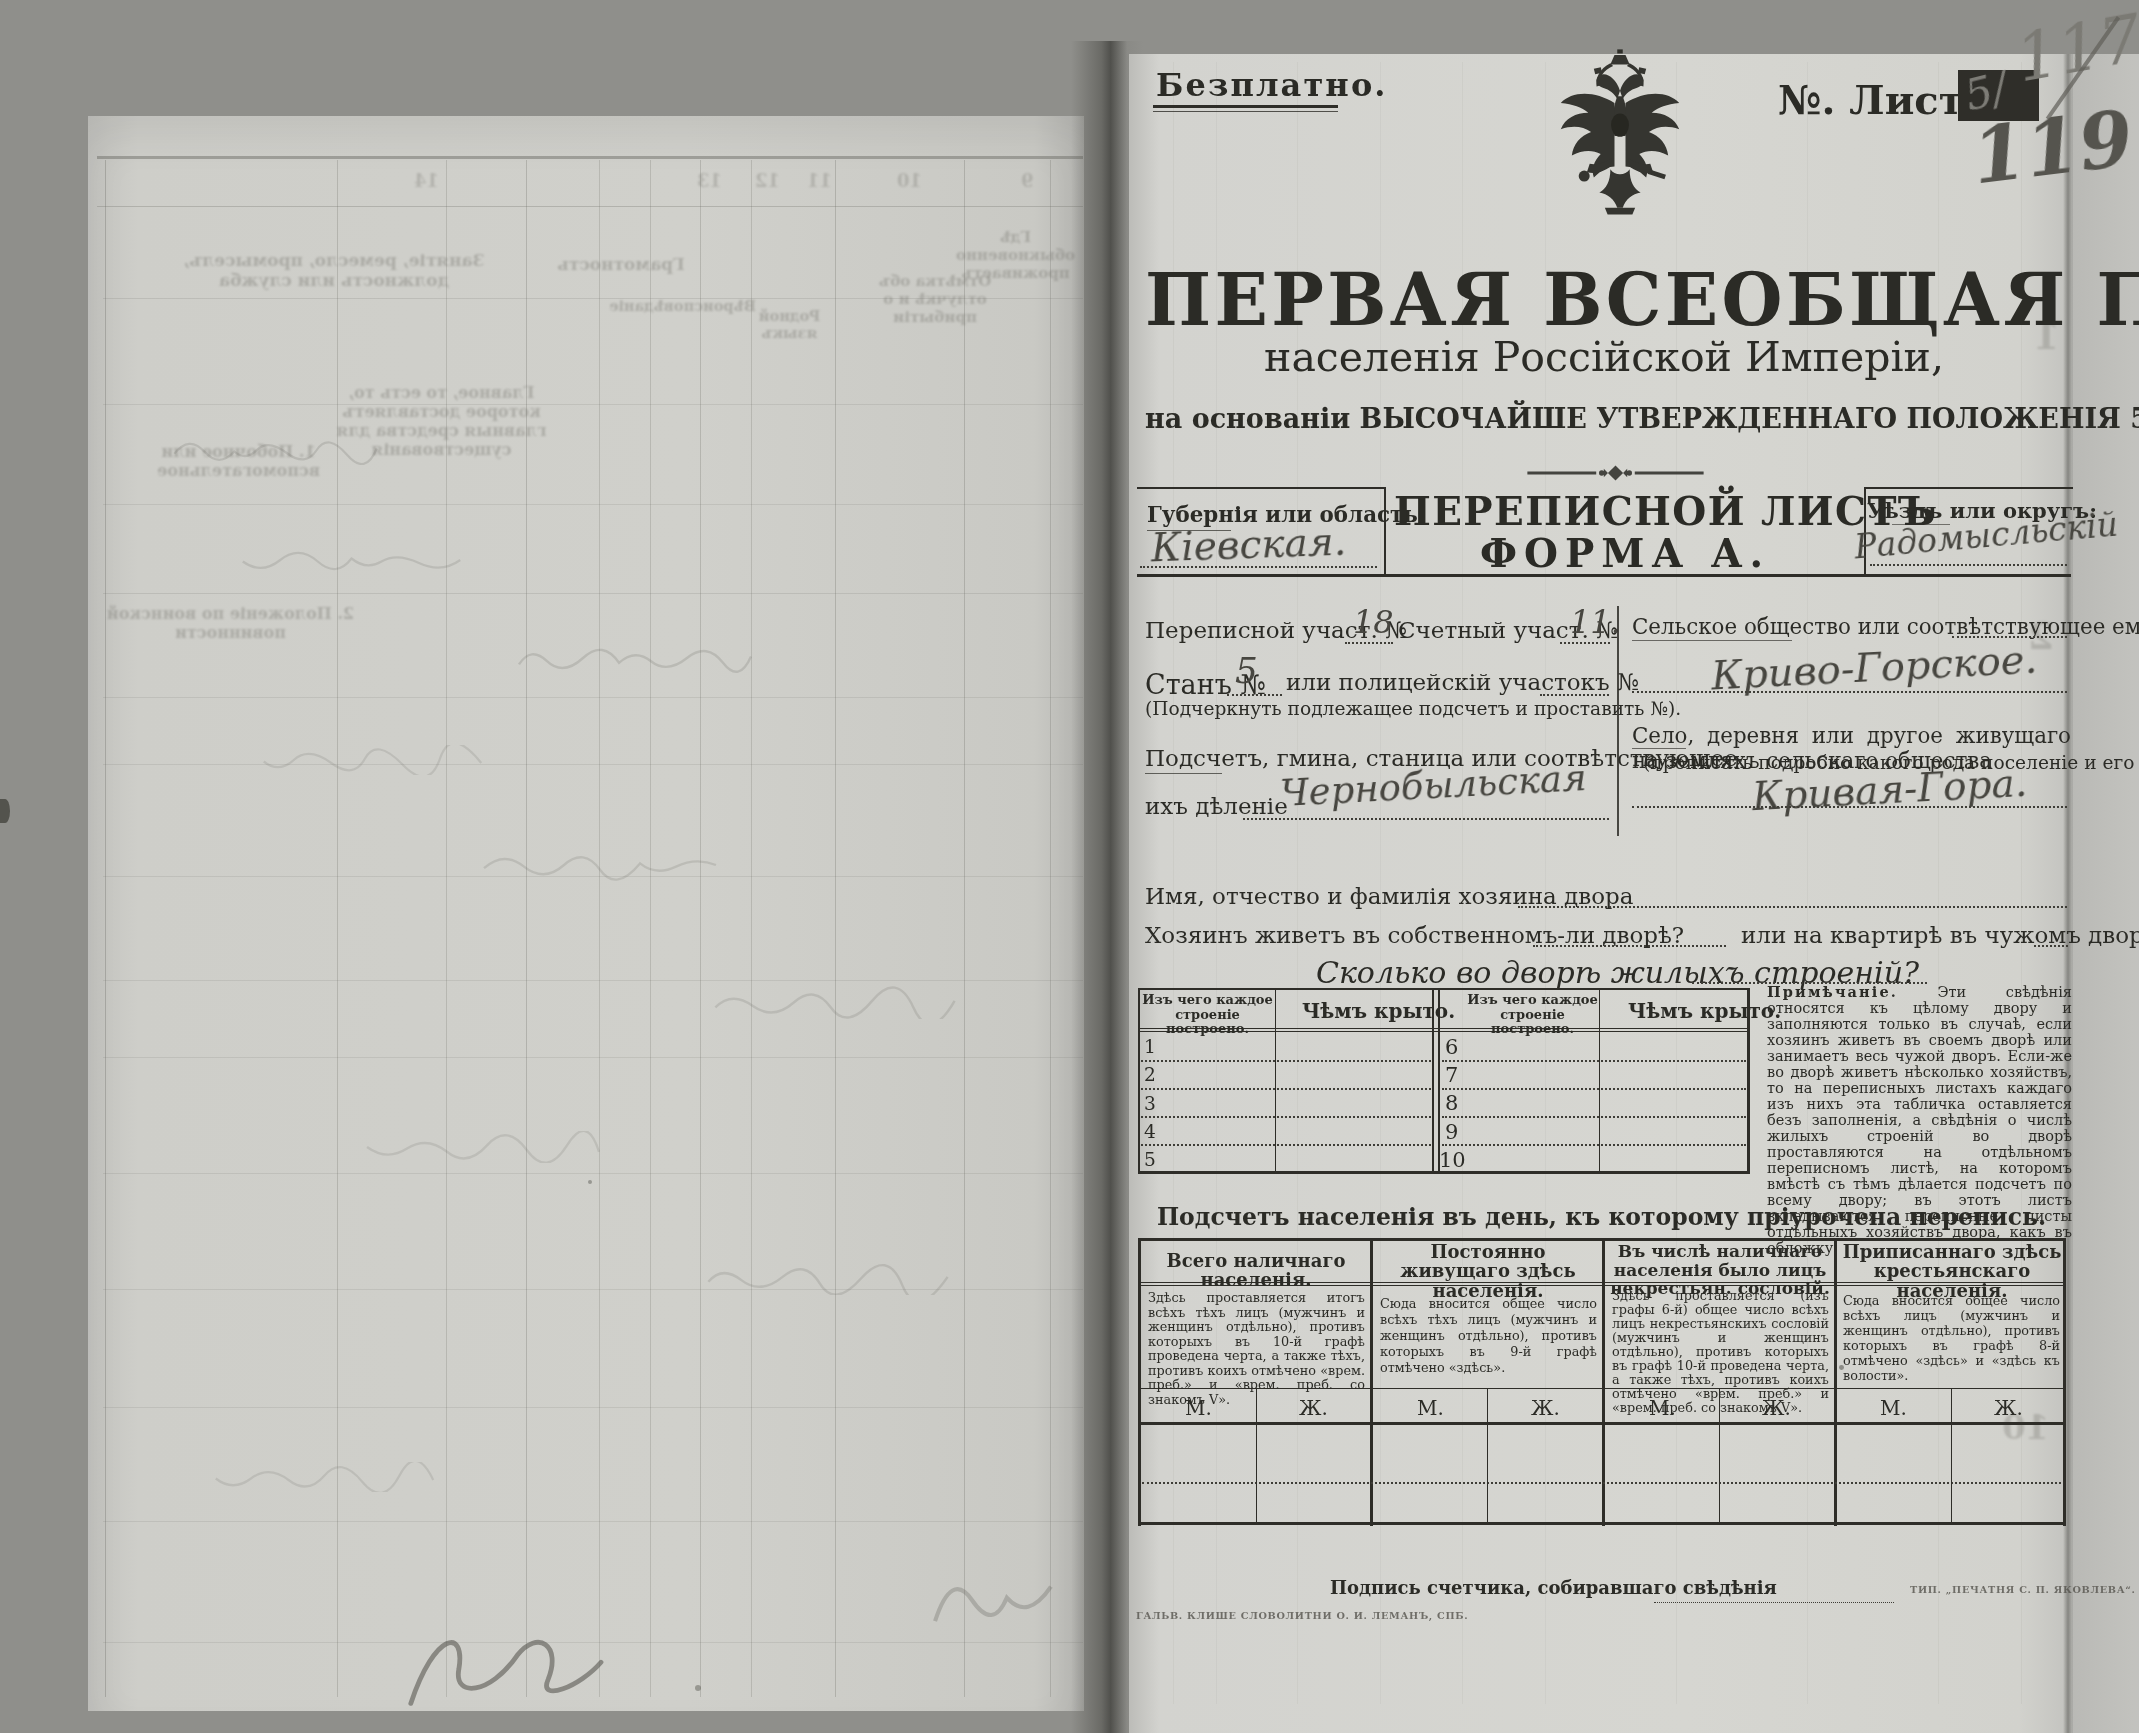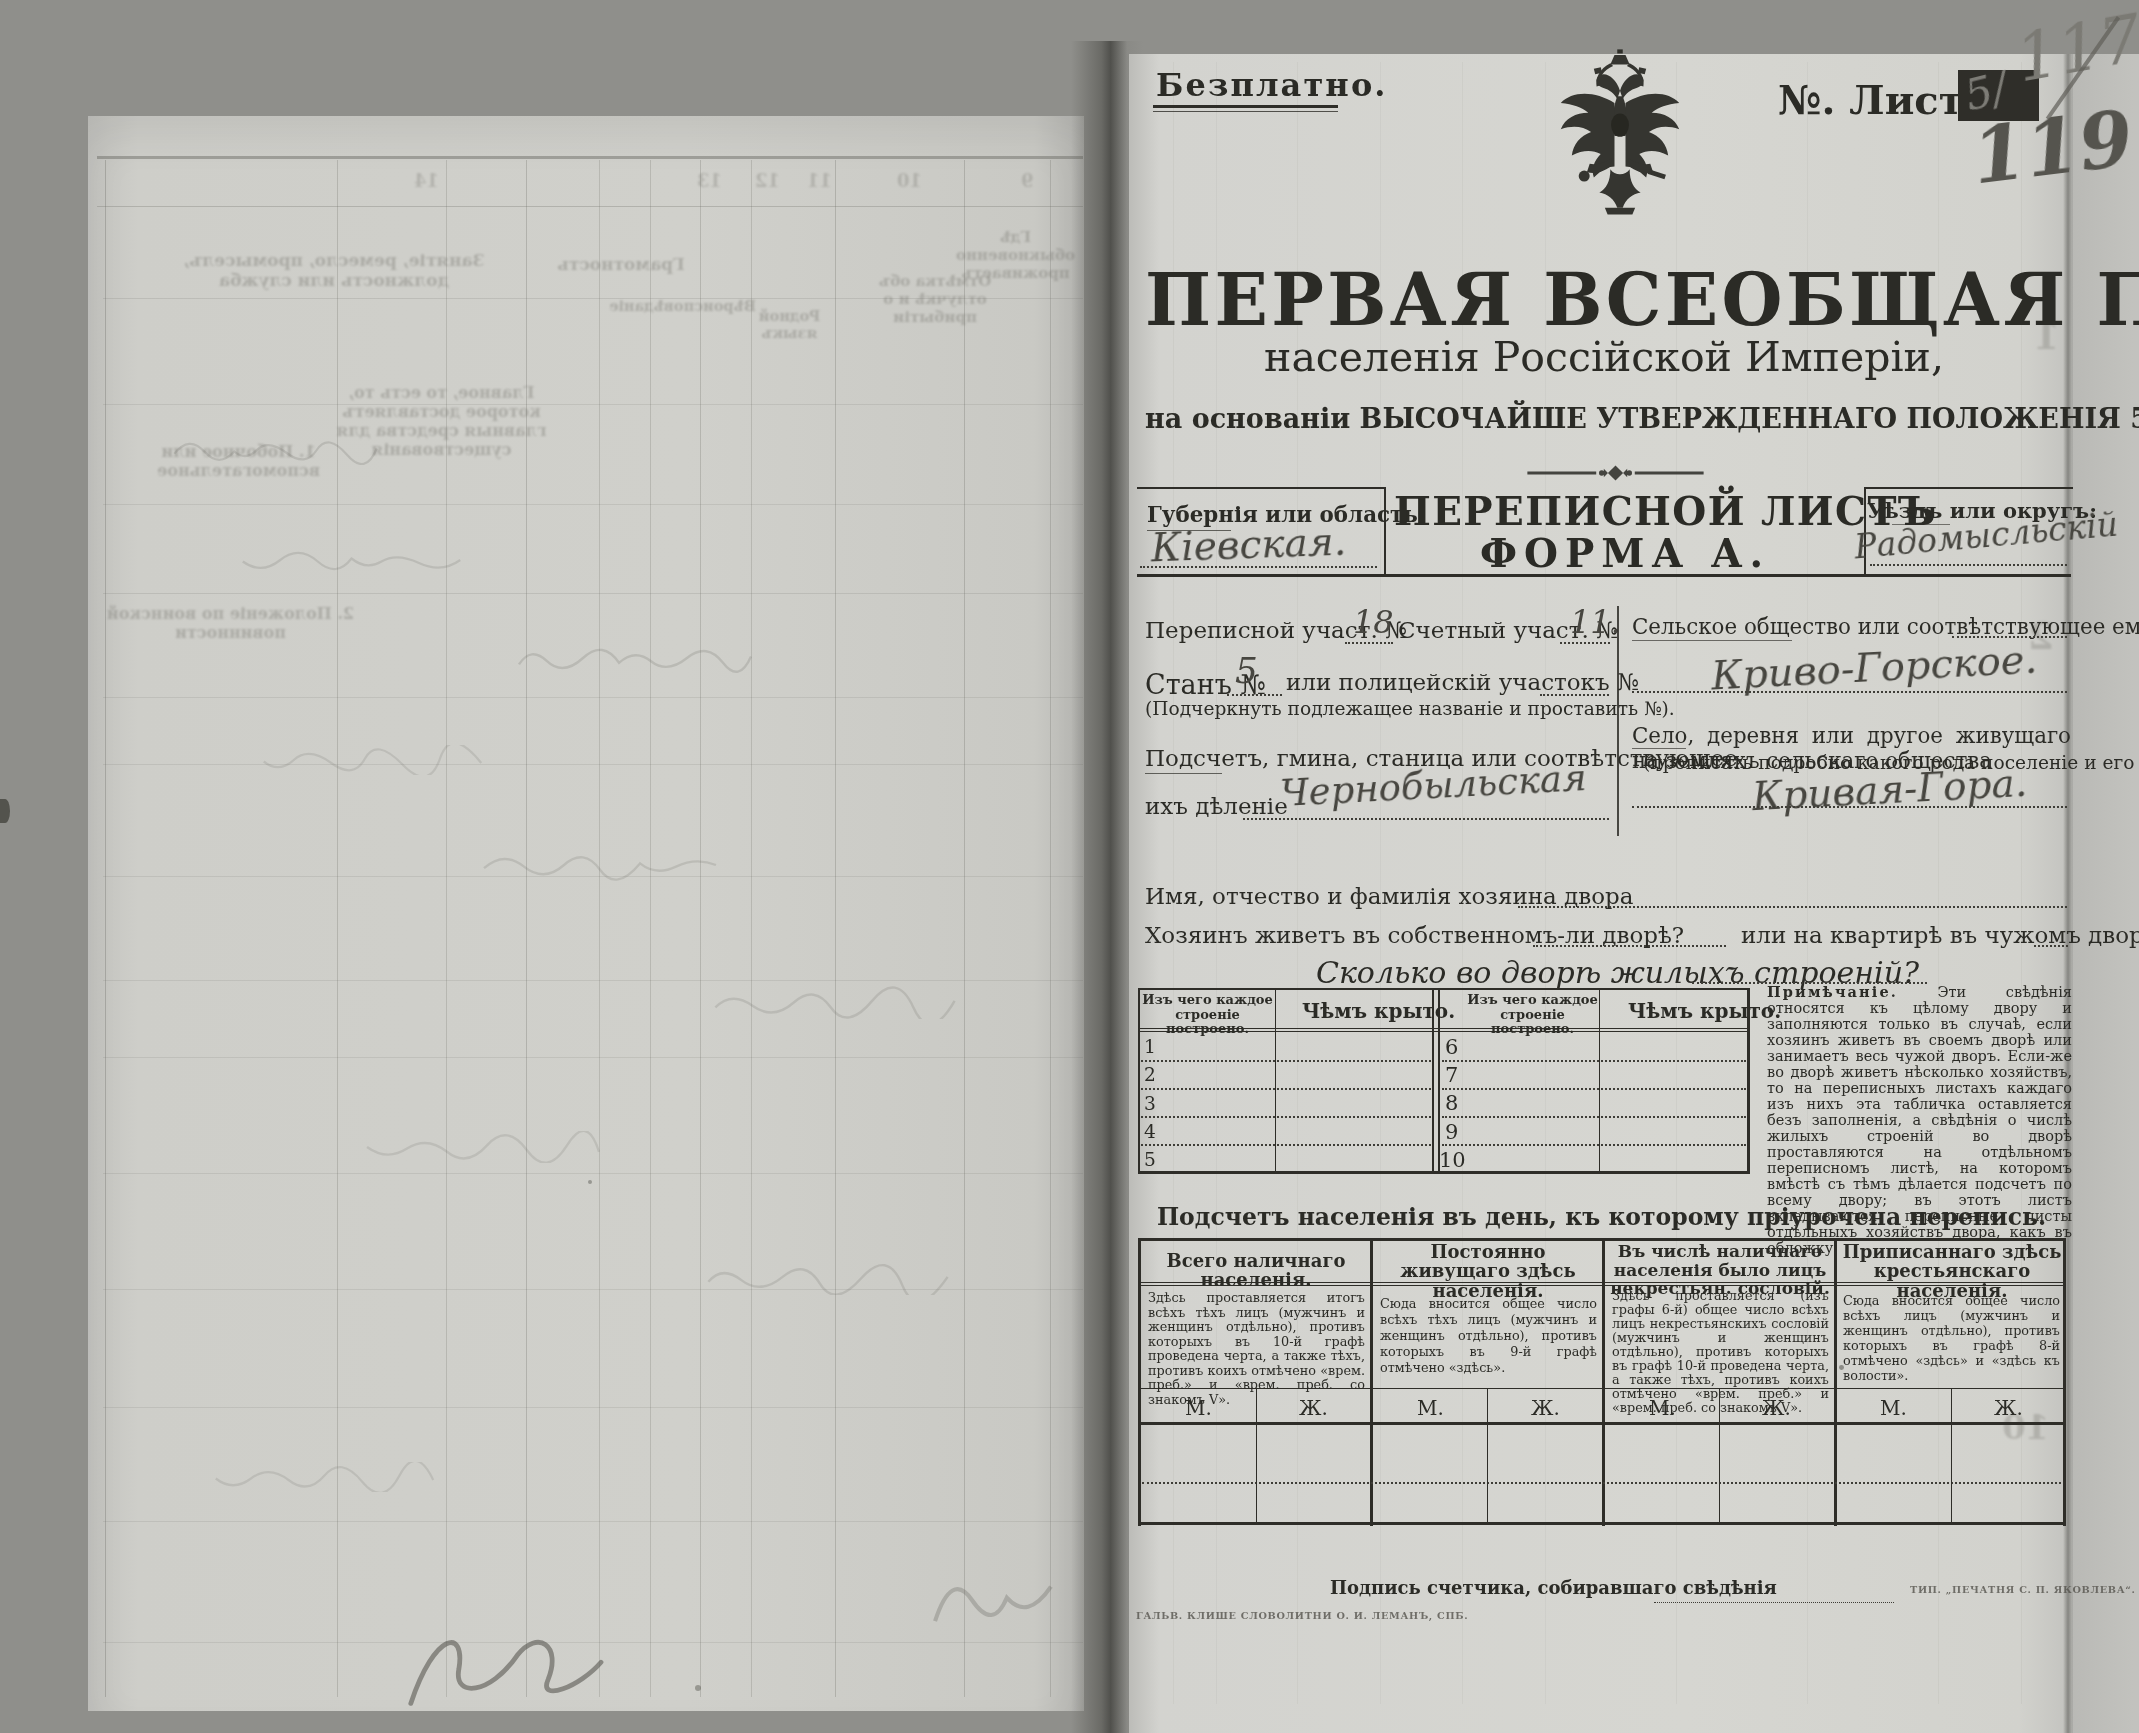--- a/index.html
+++ b/index.html
@@ -210,21 +210,21 @@
   <div class="dot" style="left:1345px;top:642px;width:48px;"></div>
   <div class="t" style="left:1398px;top:617px;font-size:23px;">Счетный участ. №</div>
   <div class="hw" style="left:1570px;top:603px;font-size:32px;">11.</div>
   <div class="dot" style="left:1560px;top:642px;width:50px;"></div>
 
   <div class="t" style="left:1145px;top:669px;font-size:27px;">Станъ №</div>
   <div class="hw" style="left:1235px;top:650px;font-size:36px;">5</div>
   <div class="dot" style="left:1227px;top:694px;width:55px;"></div>
   <div class="t" style="left:1286px;top:669px;font-size:23px;">или полицейскій участокъ №</div>
   <div class="dot" style="left:1540px;top:694px;width:69px;"></div>
-  <div class="t" style="left:1145px;top:698px;font-size:18.6px;">(Подчеркнуть подлежащее названіе и проставить №).</div>
+  <div class="t" style="left:1145px;top:698px;font-size:18.6px;">(Подчеркнуть подлежащее подсчетъ и проставить №).</div>
 
   <div class="t" style="left:1145px;top:745px;font-size:23px;">Подсчетъ, гмина, станица или соотвѣтствующее</div>
   <div class="rule" style="left:1145px;top:773px;width:77px;height:1.4px;opacity:.7;"></div>
   <div class="t" style="left:1145px;top:793px;font-size:23px;">ихъ дѣленіе</div>
   <div class="hw" style="left:1280px;top:764px;font-size:37px;transform:rotate(-3deg);">Чернобыльская</div>
   <div class="dot" style="left:1243px;top:818px;width:366px;"></div>
 
   <div class="rule" style="left:1617px;top:606px;width:2.1px;height:230px;opacity:.85;"></div>
 
   <div class="t" style="left:1632px;top:614px;font-size:21.4px;">Сельское общество или соотвѣтствующее ему дѣленіе</div>

